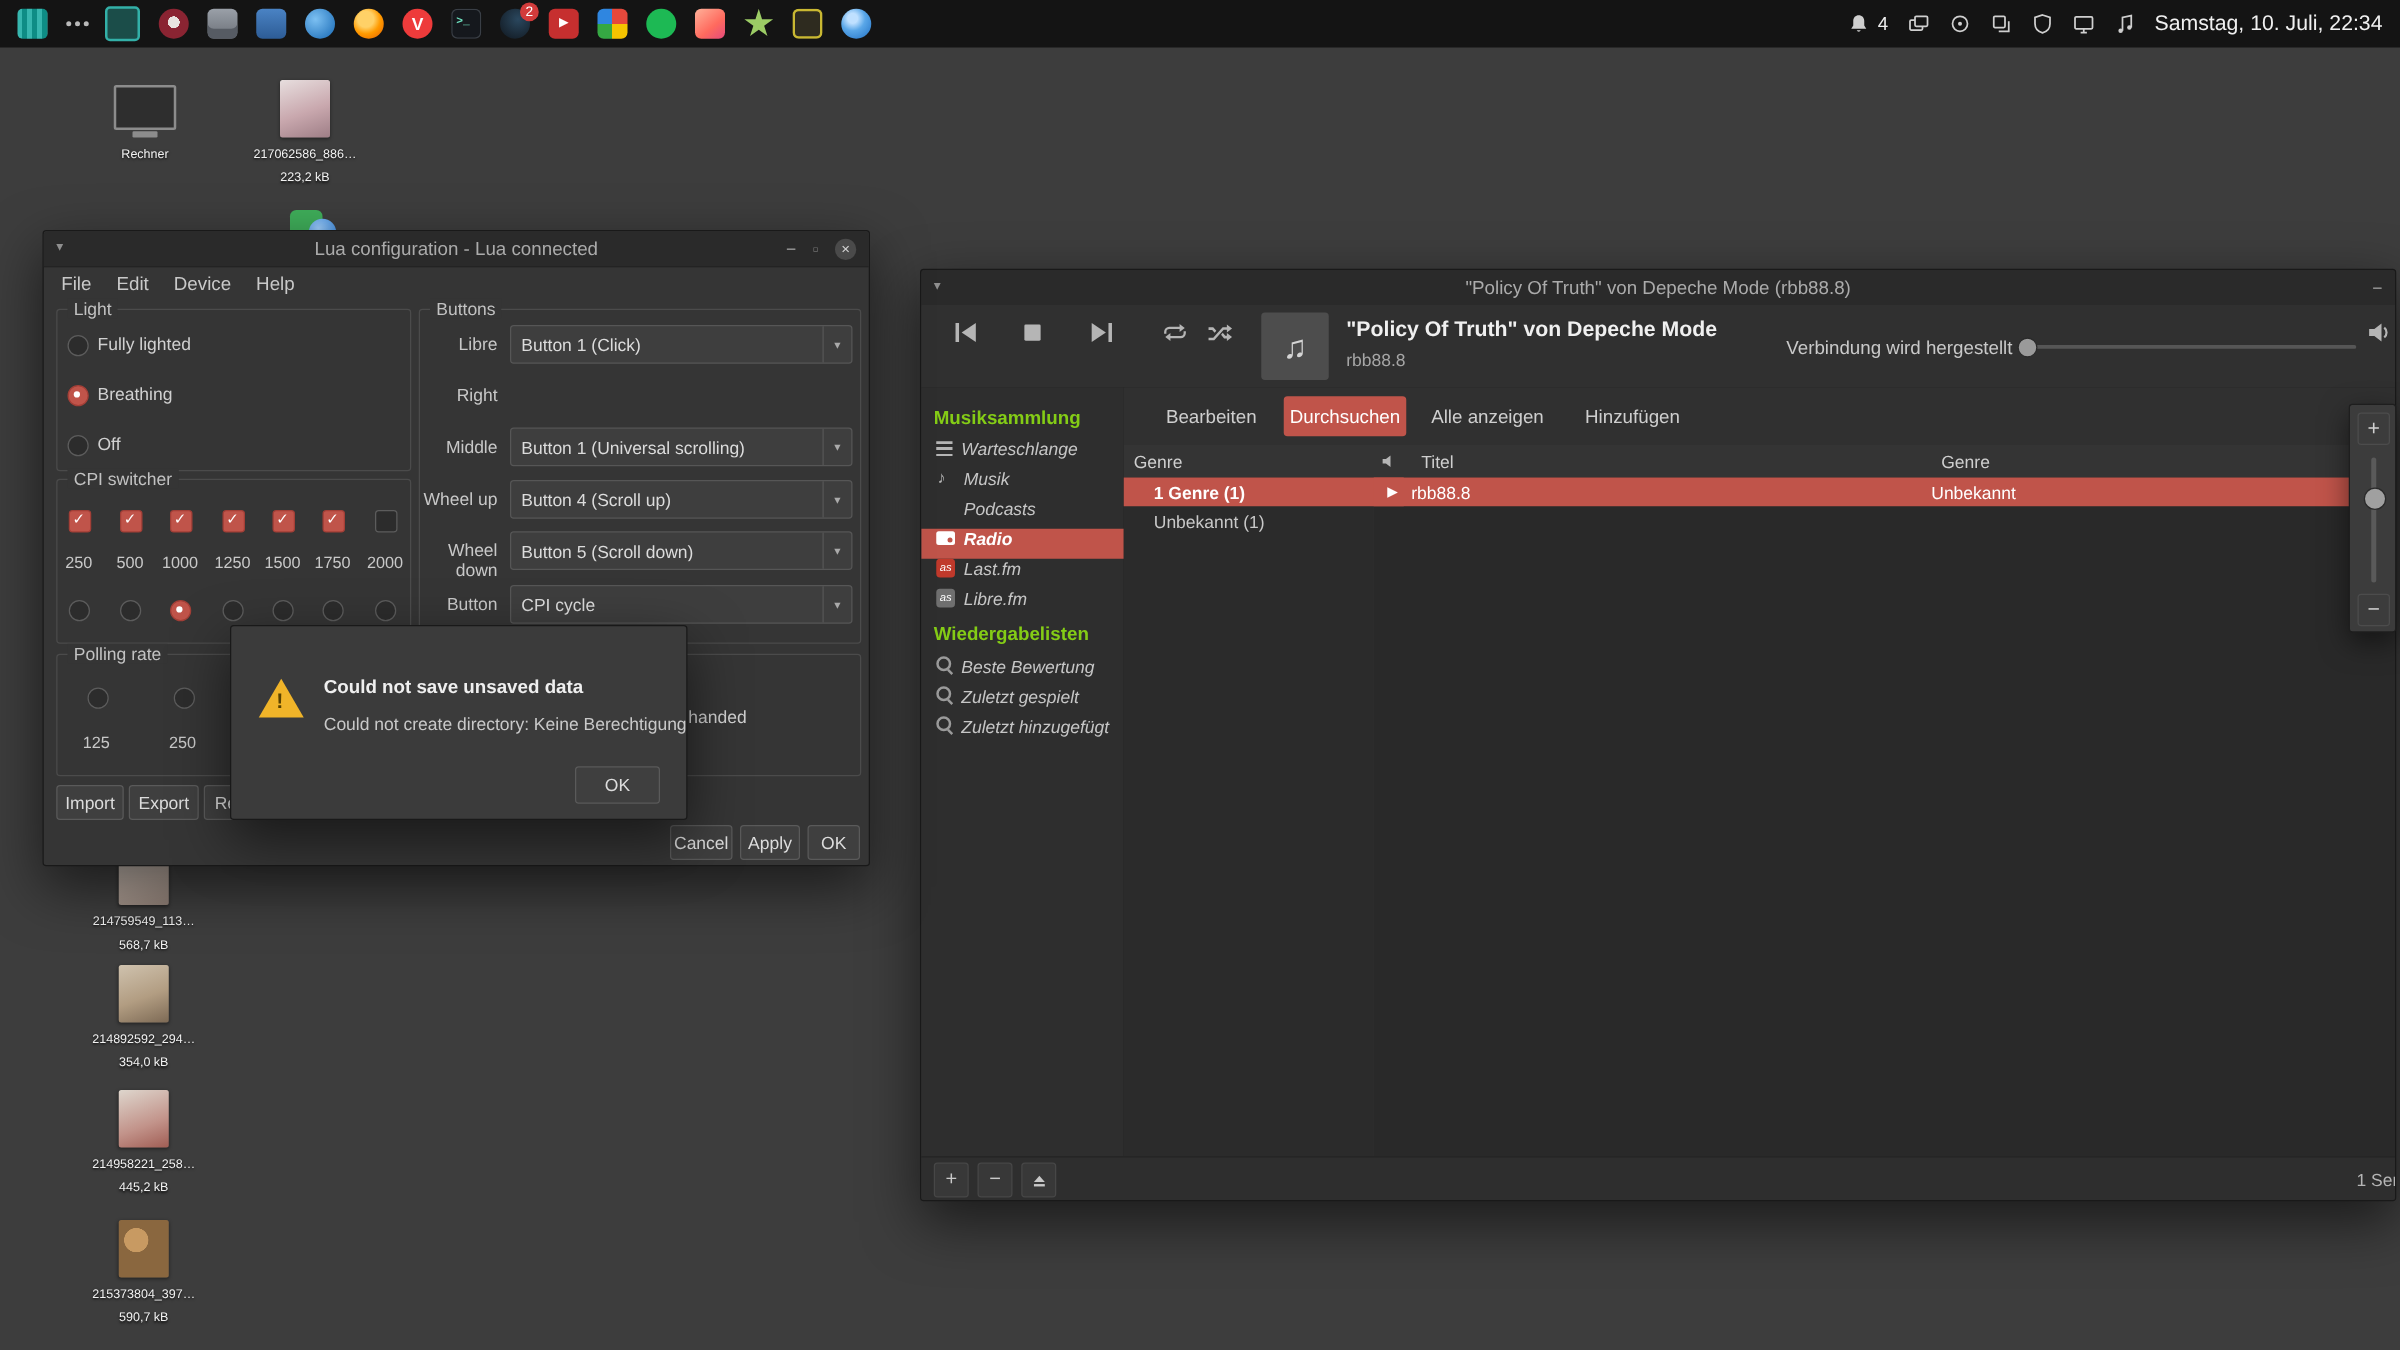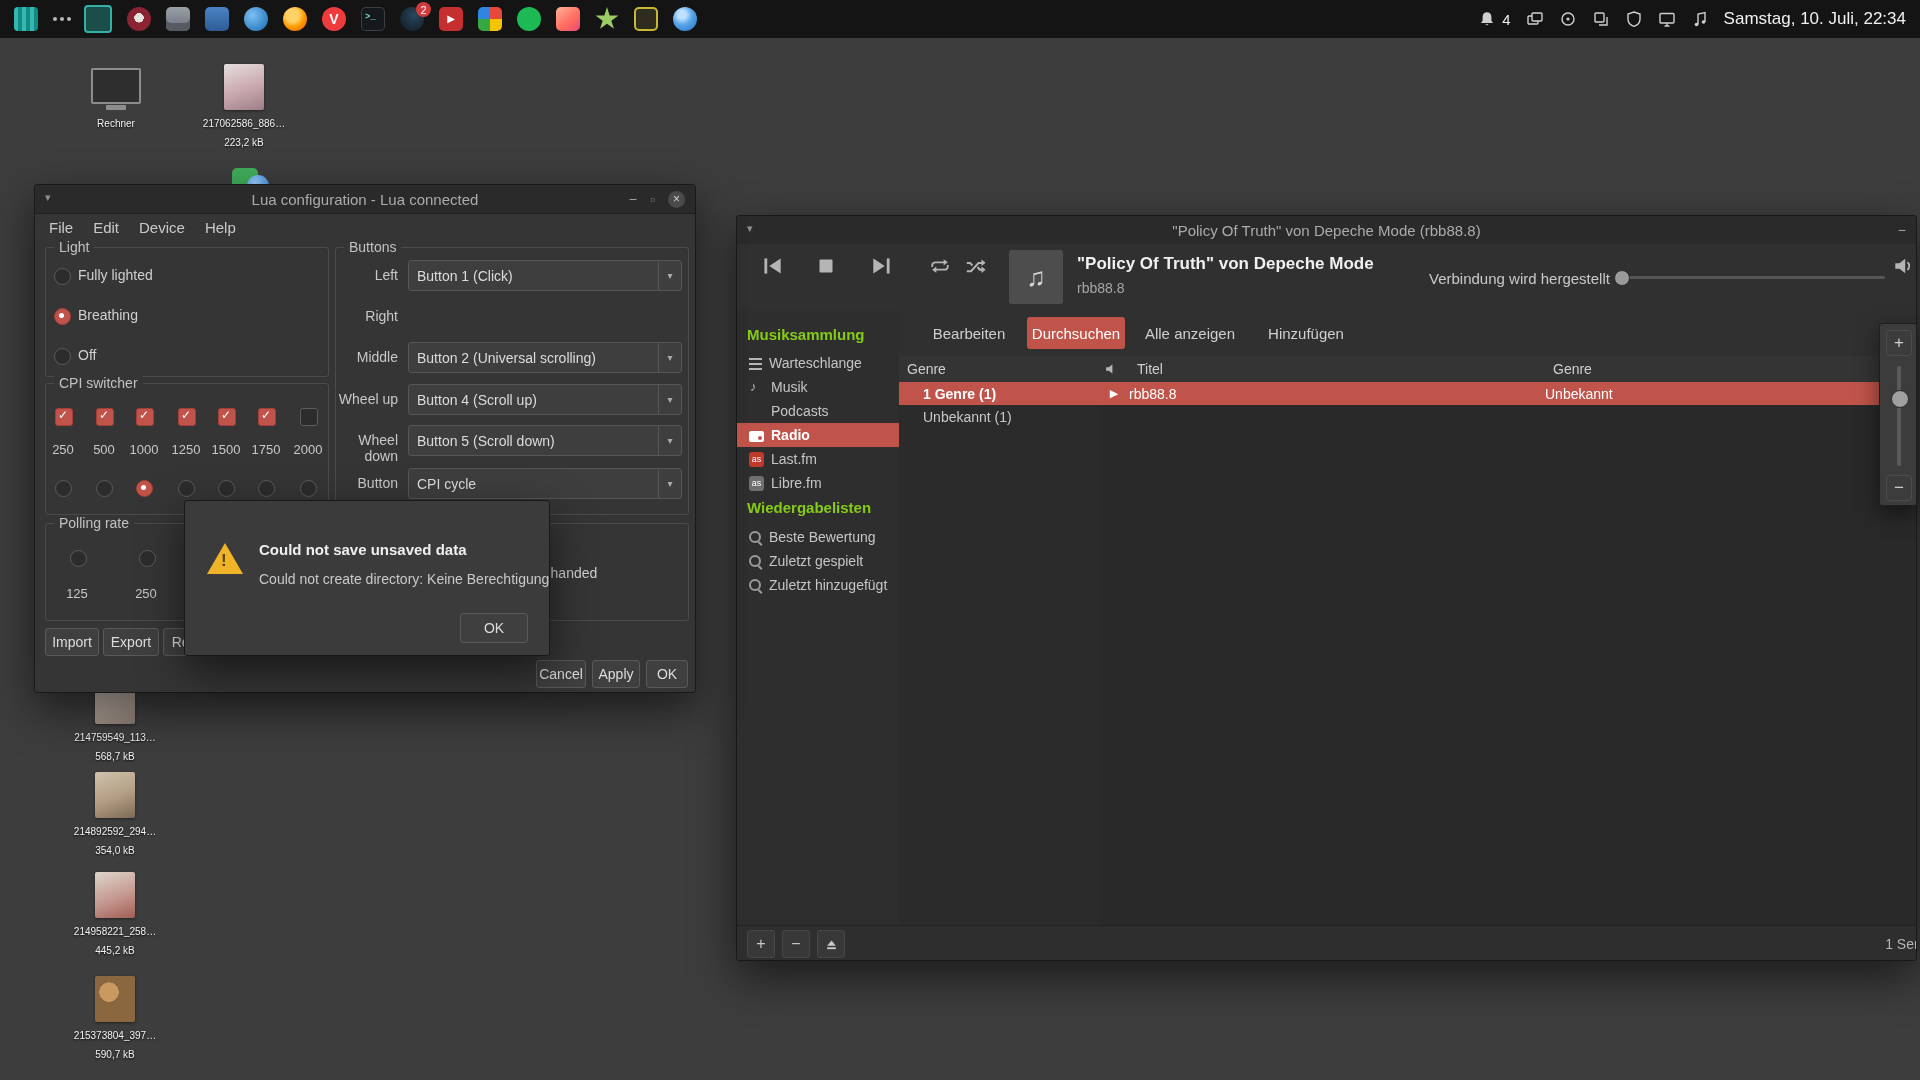--- a/index.html
+++ b/index.html
@@ -89,22 +89,22 @@
   .art{position:absolute;width:54px;height:54px;background:#4d4d4d;border-radius:3px;display:flex;align-items:center;
     justify-content:center;color:#d5d5d5;font-size:26px;}
   .art::after{content:"♫";}
   .ttitle{position:absolute;font-size:17px;font-weight:bold;color:#f0f0f0;white-space:nowrap;}
   .tsub{position:absolute;font-size:14px;color:#a6a6a6;}
   .tstatus{position:absolute;font-size:15px;color:#c9c9c9;white-space:nowrap;}
   .slider-track{position:absolute;height:3px;background:#565656;border-radius:2px;}
   .slider-handle{position:absolute;width:14px;height:14px;border-radius:50%;background:#9a9a9a;border:1px solid #2a2a2a;}
   .sb{position:absolute;left:0;top:94px;bottom:34px;width:162px;background:#2e2e2e;border-right:1px solid #232323;}
   .sb-h{position:absolute;left:10px;font-weight:bold;color:#84cc16;font-size:15px;white-space:nowrap;}
-  .sb-item{position:absolute;left:0;width:162px;height:24px;display:flex;align-items:center;gap:7px;
-    padding-left:12px;font-size:14px;color:#c6c6c6;box-sizing:border-box;white-space:nowrap;}
+  .sb-item{position:absolute;left:0;width:162px;height:24px;display:flex;align-items:flex-start;gap:7px;
+    padding-left:12px;font-size:14px;color:#c6c6c6;box-sizing:border-box;white-space:nowrap;font-style:italic;}
   .sb-item.sel{background:#c0544a;color:#fff;font-weight:bold;}
   .ic{width:15px;height:15px;flex:none;position:relative;}
   .ic-queue{background:repeating-linear-gradient(0deg,#b5b5b5 0 2px,transparent 2px 5px);height:12px;width:13px;margin-top:2px;}
   .ic-note::after{content:"♪";color:#b5b5b5;font-size:13px;position:absolute;left:1px;top:-1px;}
   .ic-doc{background:#c9c9c9;width:11px;height:14px;border-radius:1px;margin-left:2px;}
   .ic-radio{background:#b5b5b5;border-radius:2px;height:11px;margin-top:2px;}
   .ic-radio::after{content:"";position:absolute;right:2px;top:5px;width:4px;height:4px;border-radius:50%;background:#2e2e2e;}
   .sel .ic-radio{background:#fff;} .sel .ic-radio::after{background:#c0544a;}
   .ic-as{background:#c0392b;border-radius:3px;}
   .ic-as::after{content:"as";position:absolute;inset:0;color:#fff;font-size:9px;line-height:15px;text-align:center;}
@@ -290,29 +290,29 @@
   <div class="group" style="left:10px;top:338px;width:282px;height:96px;">
     <span class="legend">Polling rate</span>
     <span class="rd" style="left:24px;top:26px;"></span>
     <span class="rd" style="left:93px;top:26px;"></span>
     <span class="glabel" style="left:11px;top:62px;">125</span>
     <span class="glabel" style="left:80px;top:62px;">250</span>
   </div>
 
   <div class="group" style="left:300px;top:62px;width:352px;height:266px;">
     <span class="legend">Buttons</span>
-    <span class="rowlabel" style="left:0;top:19px;width:62px;">Left</span>
+    <span class="rowlabel" style="left:0;top:19px;width:62px;">Libre</span>
     <div class="combo" style="left:72px;top:12px;width:272px;">
         <span class="val">Button 1 (Click)</span>
         <span class="chev"></span>
       </div>
     <span class="rowlabel" style="left:0;top:60px;width:62px;">Right</span>
     <span class="rowlabel" style="left:0;top:101px;width:62px;">Middle</span>
     <div class="combo" style="left:72px;top:94px;width:272px;">
-        <span class="val">Button 2 (Universal scrolling)</span>
+        <span class="val">Button 1 (Universal scrolling)</span>
         <span class="chev"></span>
       </div>
     <span class="rowlabel" style="left:0;top:143px;width:62px;">Wheel up</span>
     <div class="combo" style="left:72px;top:136px;width:272px;">
         <span class="val">Button 4 (Scroll up)</span>
         <span class="chev"></span>
       </div>
     <span class="rowlabel" style="left:0;top:184px;width:62px;">Wheel down</span>
     <div class="combo" style="left:72px;top:177px;width:272px;">
         <span class="val">Button 5 (Scroll down)</span>

